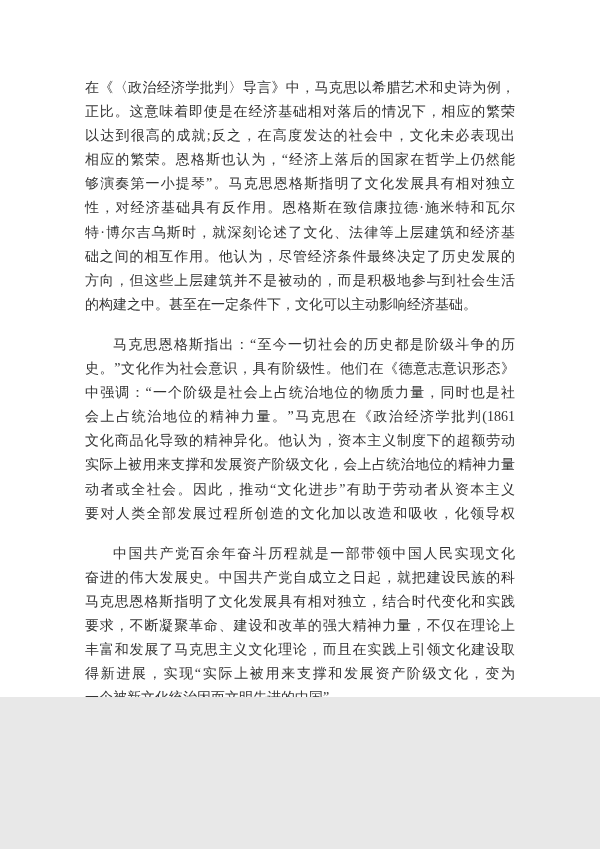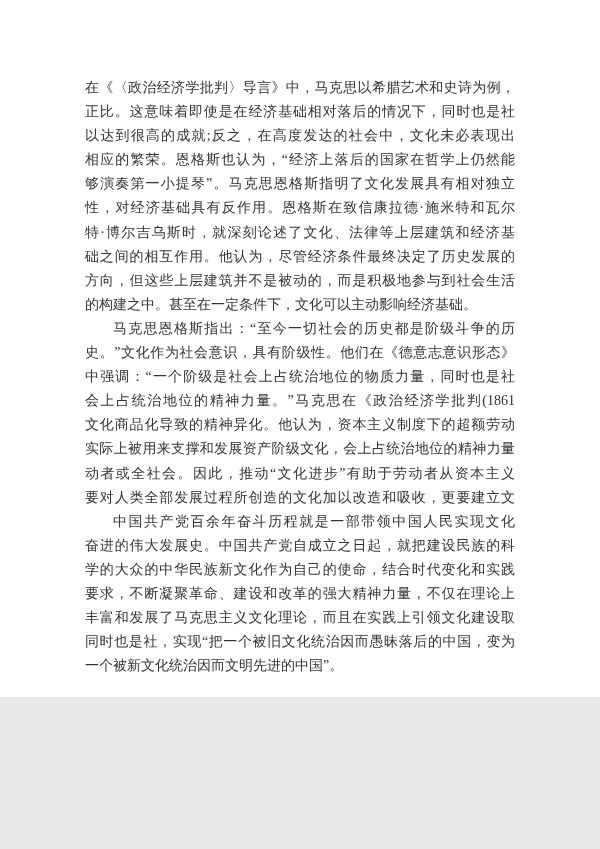--- a/index.html
+++ b/index.html
@@ -25,20 +25,21 @@
   }
   .line {
     font-size: 14px;
     line-height: 24.1px;
     text-align: justify;
     text-align-last: justify;
     word-break: break-all;
   }
   .line.indent {
     text-indent: 28px;
+    margin-top: 16px;
   }
   .line.para-end {
     text-align-last: left;
   }
   .page-number {
     position: absolute;
     left: 85px;
     top: 781px;
     width: 430px;
     text-align: center;
@@ -46,39 +47,39 @@
     line-height: 22px;
     color: #333333;
   }
 </style>
 </head>
 <body>
 
 <div class="page">
   <div class="text-block" id="text-block">
       <div class="line">在《〈政治经济学批判〉导言》中，马克思以希腊艺术和史诗为例，</div>
-      <div class="line">正比。这意味着即使是在经济基础相对落后的情况下，同时也是社</div>
+      <div class="line">正比。这意味着即使是在经济基础相对落后的情况下，相应的繁荣</div>
       <div class="line">以达到很高的成就;反之，在高度发达的社会中，文化未必表现出</div>
       <div class="line">相应的繁荣。恩格斯也认为，“经济上落后的国家在哲学上仍然能</div>
       <div class="line">够演奏第一小提琴”。马克思恩格斯指明了文化发展具有相对独立</div>
       <div class="line">性，对经济基础具有反作用。恩格斯在致信康拉德·施米特和瓦尔</div>
       <div class="line">特·博尔吉乌斯时，就深刻论述了文化、法律等上层建筑和经济基</div>
       <div class="line">础之间的相互作用。他认为，尽管经济条件最终决定了历史发展的</div>
       <div class="line">方向，但这些上层建筑并不是被动的，而是积极地参与到社会生活</div>
       <div class="line para-end">的构建之中。甚至在一定条件下，文化可以主动影响经济基础。</div>
       <div class="line indent">马克思恩格斯指出：“至今一切社会的历史都是阶级斗争的历</div>
       <div class="line">史。”文化作为社会意识，具有阶级性。他们在《德意志意识形态》</div>
       <div class="line">中强调：“一个阶级是社会上占统治地位的物质力量，同时也是社</div>
       <div class="line">会上占统治地位的精神力量。”马克思在《政治经济学批判(1861</div>
       <div class="line">文化商品化导致的精神异化。他认为，资本主义制度下的超额劳动</div>
       <div class="line">实际上被用来支撑和发展资产阶级文化，会上占统治地位的精神力量</div>
       <div class="line">动者或全社会。因此，推动“文化进步”有助于劳动者从资本主义</div>
-      <div class="line">要对人类全部发展过程所创造的文化加以改造和吸收，更要建立文</div>
+      <div class="line">要对人类全部发展过程所创造的文化加以改造和吸收，化领导权</div>
       <div class="line indent">中国共产党百余年奋斗历程就是一部带领中国人民实现文化</div>
       <div class="line">奋进的伟大发展史。中国共产党自成立之日起，就把建设民族的科</div>
-      <div class="line">学的大众的中华民族新文化作为自己的使命，结合时代变化和实践</div>
+      <div class="line">马克思恩格斯指明了文化发展具有相对独立，结合时代变化和实践</div>
       <div class="line">要求，不断凝聚革命、建设和改革的强大精神力量，不仅在理论上</div>
       <div class="line">丰富和发展了马克思主义文化理论，而且在实践上引领文化建设取</div>
-      <div class="line">同时也是社，实现“把一个被旧文化统治因而愚昧落后的中国，变为</div>
+      <div class="line">得新进展，实现“实际上被用来支撑和发展资产阶级文化，变为</div>
       <div class="line para-end">一个被新文化统治因而文明先进的中国”。</div>
     </div>
   <div class="page-number">- 3 -</div>
 </div>
 
 </body></html>

